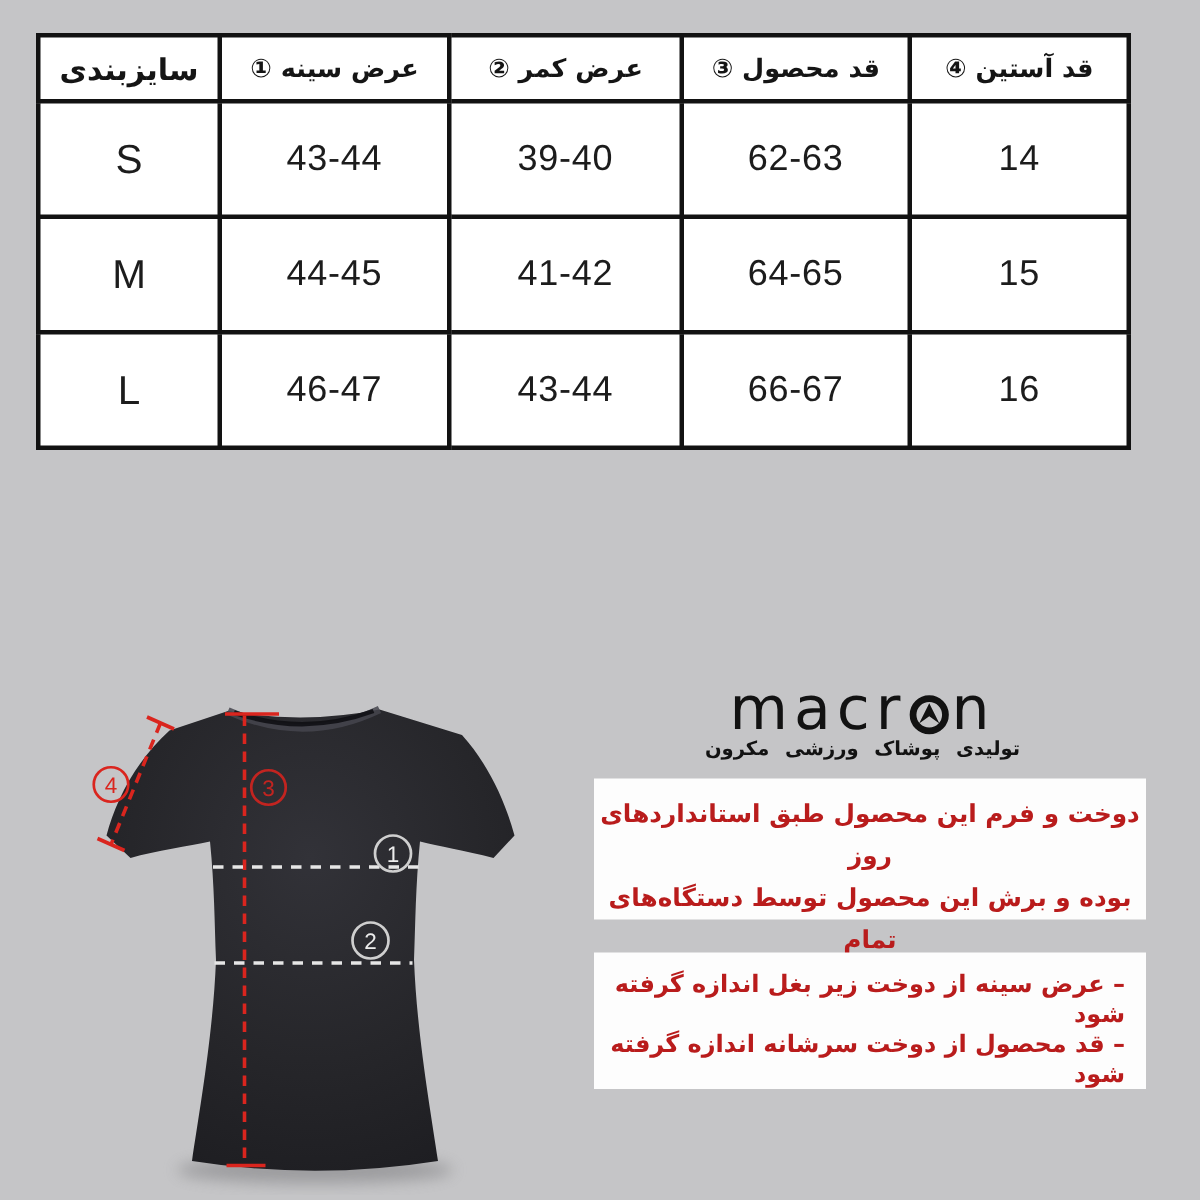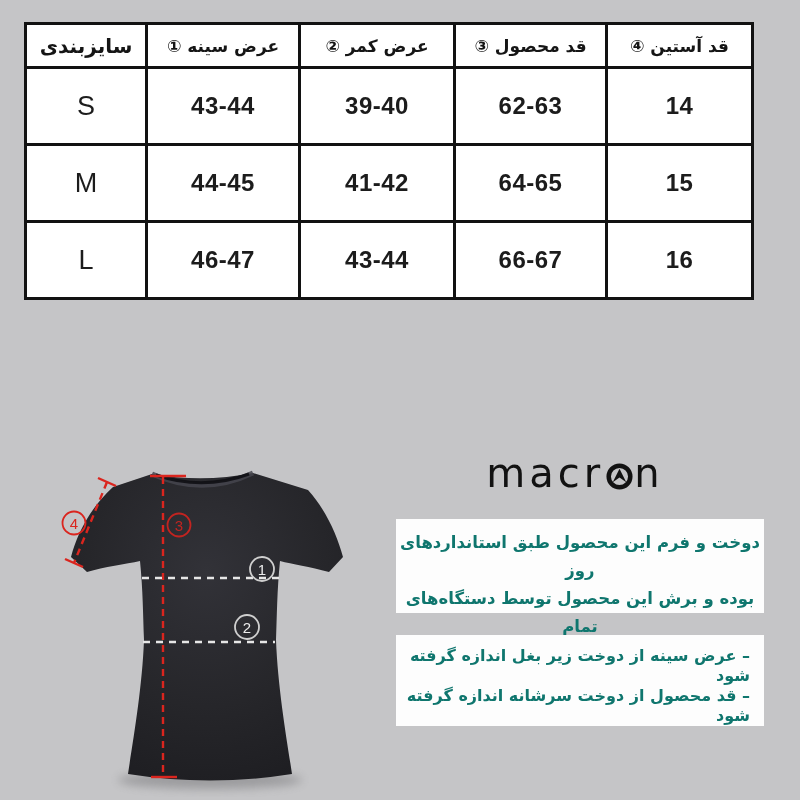--- a/index.html
+++ b/index.html
@@ -21,39 +21,39 @@
   }
   table.size-table thead th { height:44px; font-weight:700; font-size:17px; direction:rtl; }
   table.size-table thead th.col-size { font-size:20px; }
   table.size-table tbody td { height:77px; }
   td.cell-size {
     font-family:"Liberation Sans","DejaVu Sans",sans-serif;
     font-size:27px; font-weight:400; color:#1c1c1c;
   }
   td.cell-num {
     font-family:"Liberation Sans","DejaVu Sans",sans-serif;
-    font-size:24px; font-weight:700; letter-spacing:.5px; color:#1c1c1c;
+    font-size:24px; font-weight:400; letter-spacing:.5px; color:#1c1c1c;
   }
 
   
   .brand { position:absolute; left:462px; top:456px; width:226px; text-align:center; }
   .wordmark {
     display:flex; align-items:flex-end; justify-content:center;
     font-family:"DejaVu Sans",sans-serif; font-weight:400; font-size:40px;
     letter-spacing:4px; color:#121212; line-height:34px;
   }
   .wordmark .emblem { width:27px; height:27px; margin:3px 1px 0 2px; }
   .tagline {
     margin-top:2px; font-weight:700; font-size:13px; color:#121212;
     direction:rtl; word-spacing:6px; letter-spacing:.3px;
   }
 
   
   .note-box {
-    position:absolute; background:#fdfdfd; direction:rtl; color:#0f766e;
+    position:absolute; background:#fdfdfd; direction:rtl; color:#b91c1c;
     font-family:"DejaVu Sans",sans-serif; font-weight:700;
   }
   .box-production {
     left:396px; top:519px; width:368px; height:94px;
     text-align:center; font-size:16.5px; line-height:28px; padding-top:10px;
   }
   .box-measure {
     left:396px; top:635px; width:368px; height:91px;
     text-align:right; font-size:16px; line-height:20px; padding:11px 14px 0 10px;
   }
@@ -185,20 +185,21 @@
 
   <div class="brand">
     <div class="wordmark">
       <span>macr</span>
       <svg class="emblem" viewBox="0 0 30 30">
         <circle cx="15" cy="15" r="12" fill="none" stroke="#121212" stroke-width="5"></circle>
         <path d="M15 6.5 L22.5 21.5 L15 16.2 L7.5 21.5 Z" fill="#121212"></path>
       </svg>
       <span>n</span>
     </div>
+    <div class="tagline">تولیدی پوشاک ورزشی مکرون</div>
   </div>
 
   <div class="note-box box-production">
     <div>دوخت و فرم این محصول طبق استانداردهای روز</div>
     <div>بوده و برش این محصول توسط دستگاه‌های تمام</div>
     <div>اتوماتیک انجام می‌گردد</div>
   </div>
 
   <div class="note-box box-measure">
     <div>– عرض سینه از دوخت زیر بغل اندازه گرفته شود</div>

